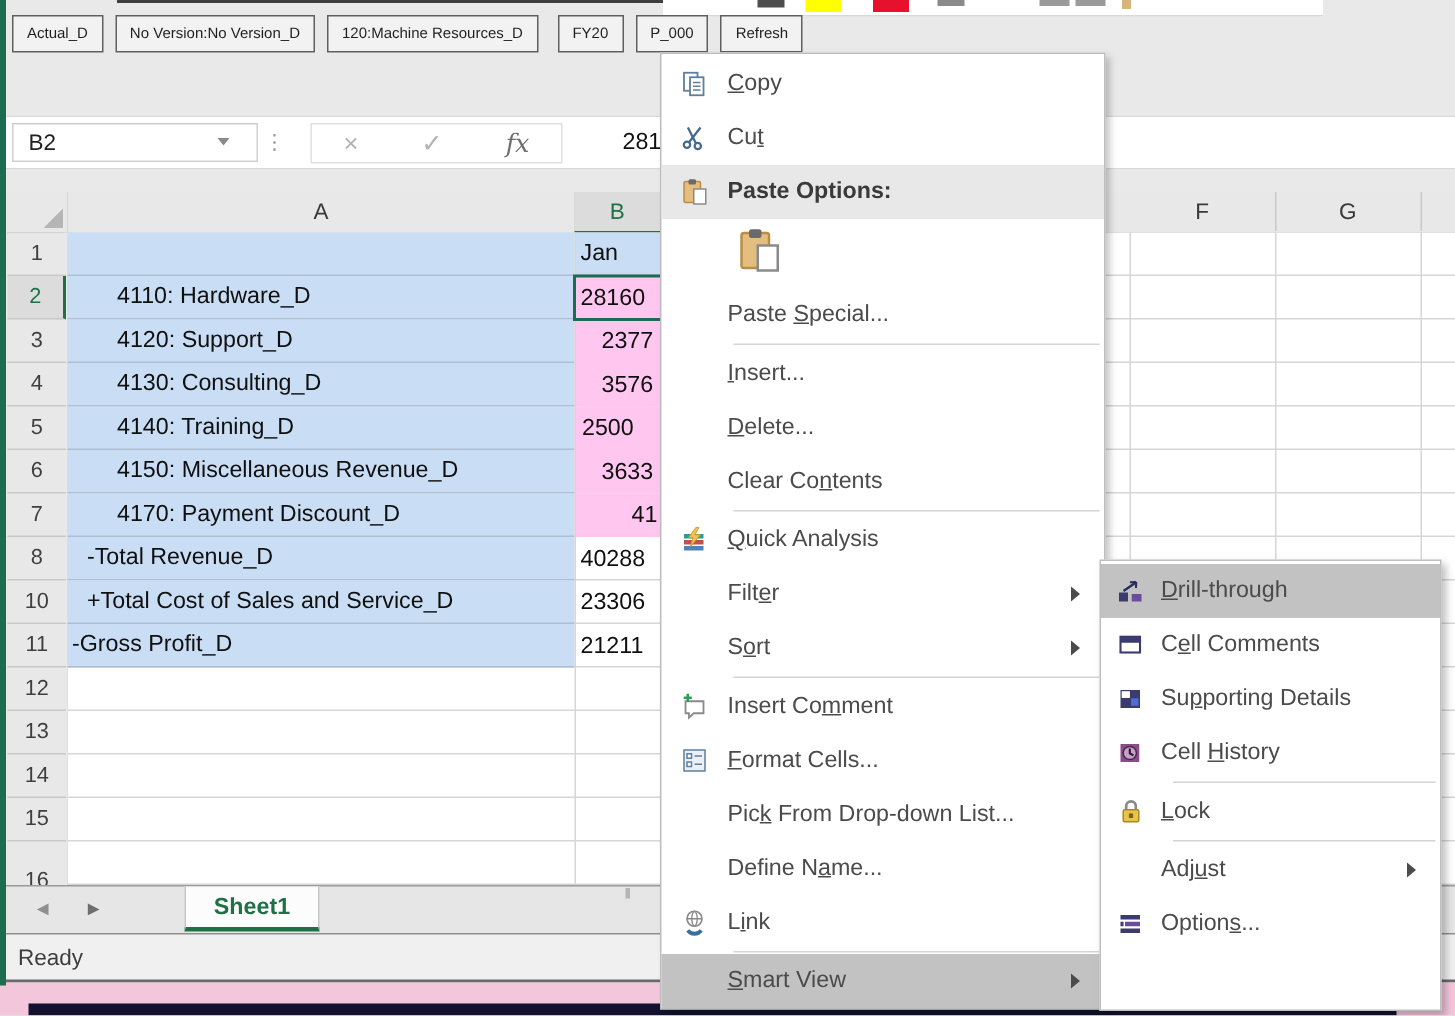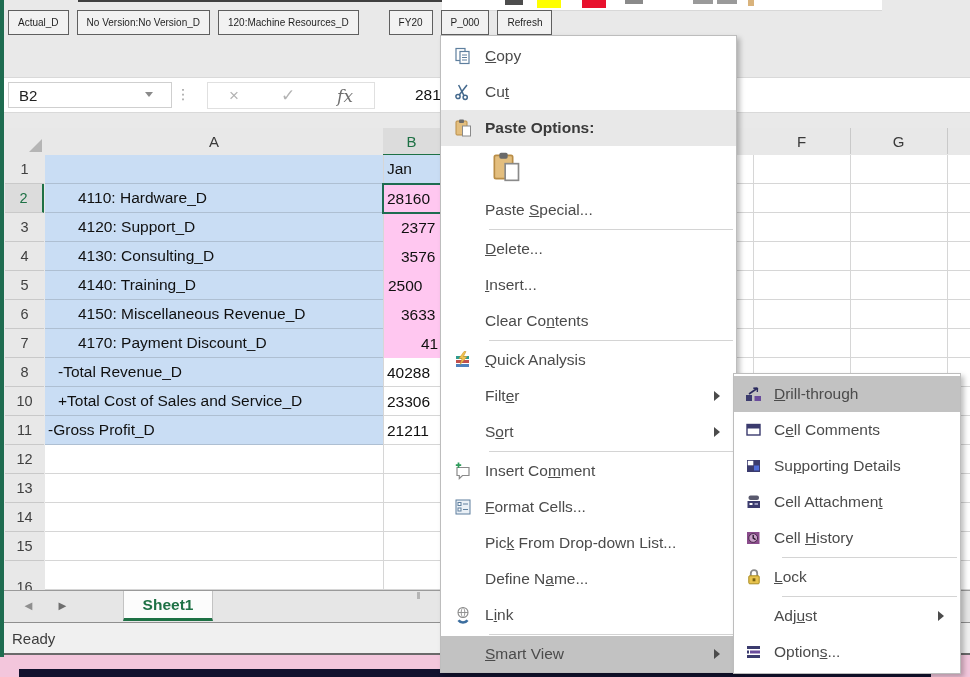--- a/index.html
+++ b/index.html
@@ -7,21 +7,21 @@
          font-family:"Liberation Sans",sans-serif;color:#222;}
   .abs{position:absolute;}
   
   #mini-line{left:78px;top:0;width:368px;height:2px;background:#3f3f3f;}
   #mini-bar{left:442px;top:0;width:440px;height:10px;background:#fff;border-bottom:1px solid #d8d8d8;}
   .swatch{position:absolute;top:0;}
   
   #pov{left:8px;top:10px;height:25px;display:flex;align-items:stretch;gap:8px;}
   .pov-btn{border:1px solid #5f5f5f;background:#f2f2f2;padding:1px 9px 2px 9px;font-size:10px;
            color:#1f1f1f;display:flex;align-items:center;white-space:nowrap;}
-  .pov-btn:nth-child(4){margin-left:22px;text-align:right;}
+  .pov-btn:nth-child(4){margin-left:5px;text-align:right;}
   
   #fbar{left:0;top:77px;width:970px;height:34px;background:#fff;border-top:1px solid #d9d9d9;border-bottom:1px solid #d9d9d9;}
   #name-box{left:8px;top:82px;width:152px;height:24px;background:#fff;border:1px solid #cfcfcf;
             font-size:15px;color:#222;display:flex;align-items:center;padding-left:10px;}
   #name-arrow{left:138px;top:82px;width:22px;height:24px;display:flex;align-items:center;justify-content:center;}
   #name-arrow::after{content:"";border-left:4px solid transparent;border-right:4px solid transparent;border-top:5px solid #8a8a8a;}
   #fbar-dots{left:176px;top:82px;width:10px;height:24px;color:#9a9a9a;font-size:14px;line-height:8px;
              display:flex;align-items:center;}
   #fx-box{left:207px;top:82px;width:166px;height:25px;border:1px solid #e0e0e0;background:#fff;
           display:flex;align-items:center;justify-content:space-around;}
@@ -257,26 +257,26 @@
           </svg></div>
       </div>
       <div class="mi">
         <div class="ic"></div>
         <span class="lbl">Paste <u>S</u>pecial...</span>
         <div class="arr" style="visibility: hidden;"></div>
       </div>
       <div class="msep"></div>
       <div class="mi">
         <div class="ic"></div>
+        <span class="lbl"><u>I</u>nsert...</span>
+        <div class="arr" style="visibility: hidden;"></div>
+      </div>
+      <div class="mi">
+        <div class="ic"></div>
         <span class="lbl"><u>D</u>elete...</span>
-        <div class="arr" style="visibility: hidden;"></div>
-      </div>
-      <div class="mi">
-        <div class="ic"></div>
-        <span class="lbl"><u>I</u>nsert...</span>
         <div class="arr" style="visibility: hidden;"></div>
       </div>
       <div class="mi">
         <div class="ic"></div>
         <span class="lbl">Clear Co<u>n</u>tents</span>
         <div class="arr" style="visibility: hidden;"></div>
       </div>
       <div class="msep"></div>
       <div class="mi">
         <div class="ic">
@@ -381,32 +381,20 @@
             <rect x="2.8" y="3.8" width="5.5" height="4.5" fill="#fff"></rect>
             <rect x="9" y="8.5" width="5" height="5" fill="#4F6BD8"></rect>
           </svg>
         </div>
         <span class="lbl">Su<u>p</u>porting Details</span>
         <div class="arr" style="visibility: hidden;"></div>
       </div>
       <div class="mi">
         <div class="ic">
           <svg width="18" height="18" viewBox="0 0 18 18">
-            <rect x="3.5" y="2.5" width="10.5" height="4.5" rx="2" fill="#5a5a6e"></rect>
-            <rect x="2.5" y="8" width="12.5" height="7" fill="#3B3B6E"></rect>
-            <rect x="4.5" y="10" width="3" height="2" fill="#fff"></rect>
-            <rect x="9.5" y="10" width="3.5" height="2" fill="#9a9ac0"></rect>
-          </svg>
-        </div>
-        <span class="lbl">Cell Attachmen<u>t</u></span>
-        <div class="arr" style="visibility: hidden;"></div>
-      </div>
-      <div class="mi">
-        <div class="ic">
-          <svg width="18" height="18" viewBox="0 0 18 18">
             <rect x="2" y="3" width="12.5" height="12" fill="#8A4C8C"></rect>
             <circle cx="8.2" cy="9" r="4.4" fill="#C8A0C8" stroke="#4A2A4C"></circle>
             <path d="M8.2 6v3.2l2.4 1.4" stroke="#2A1A2C" stroke-width="1.4" fill="none"></path>
           </svg>
         </div>
         <span class="lbl">Cell <u>H</u>istory</span>
         <div class="arr" style="visibility: hidden;"></div>
       </div>
       <div class="msep"></div>
       <div class="mi">

